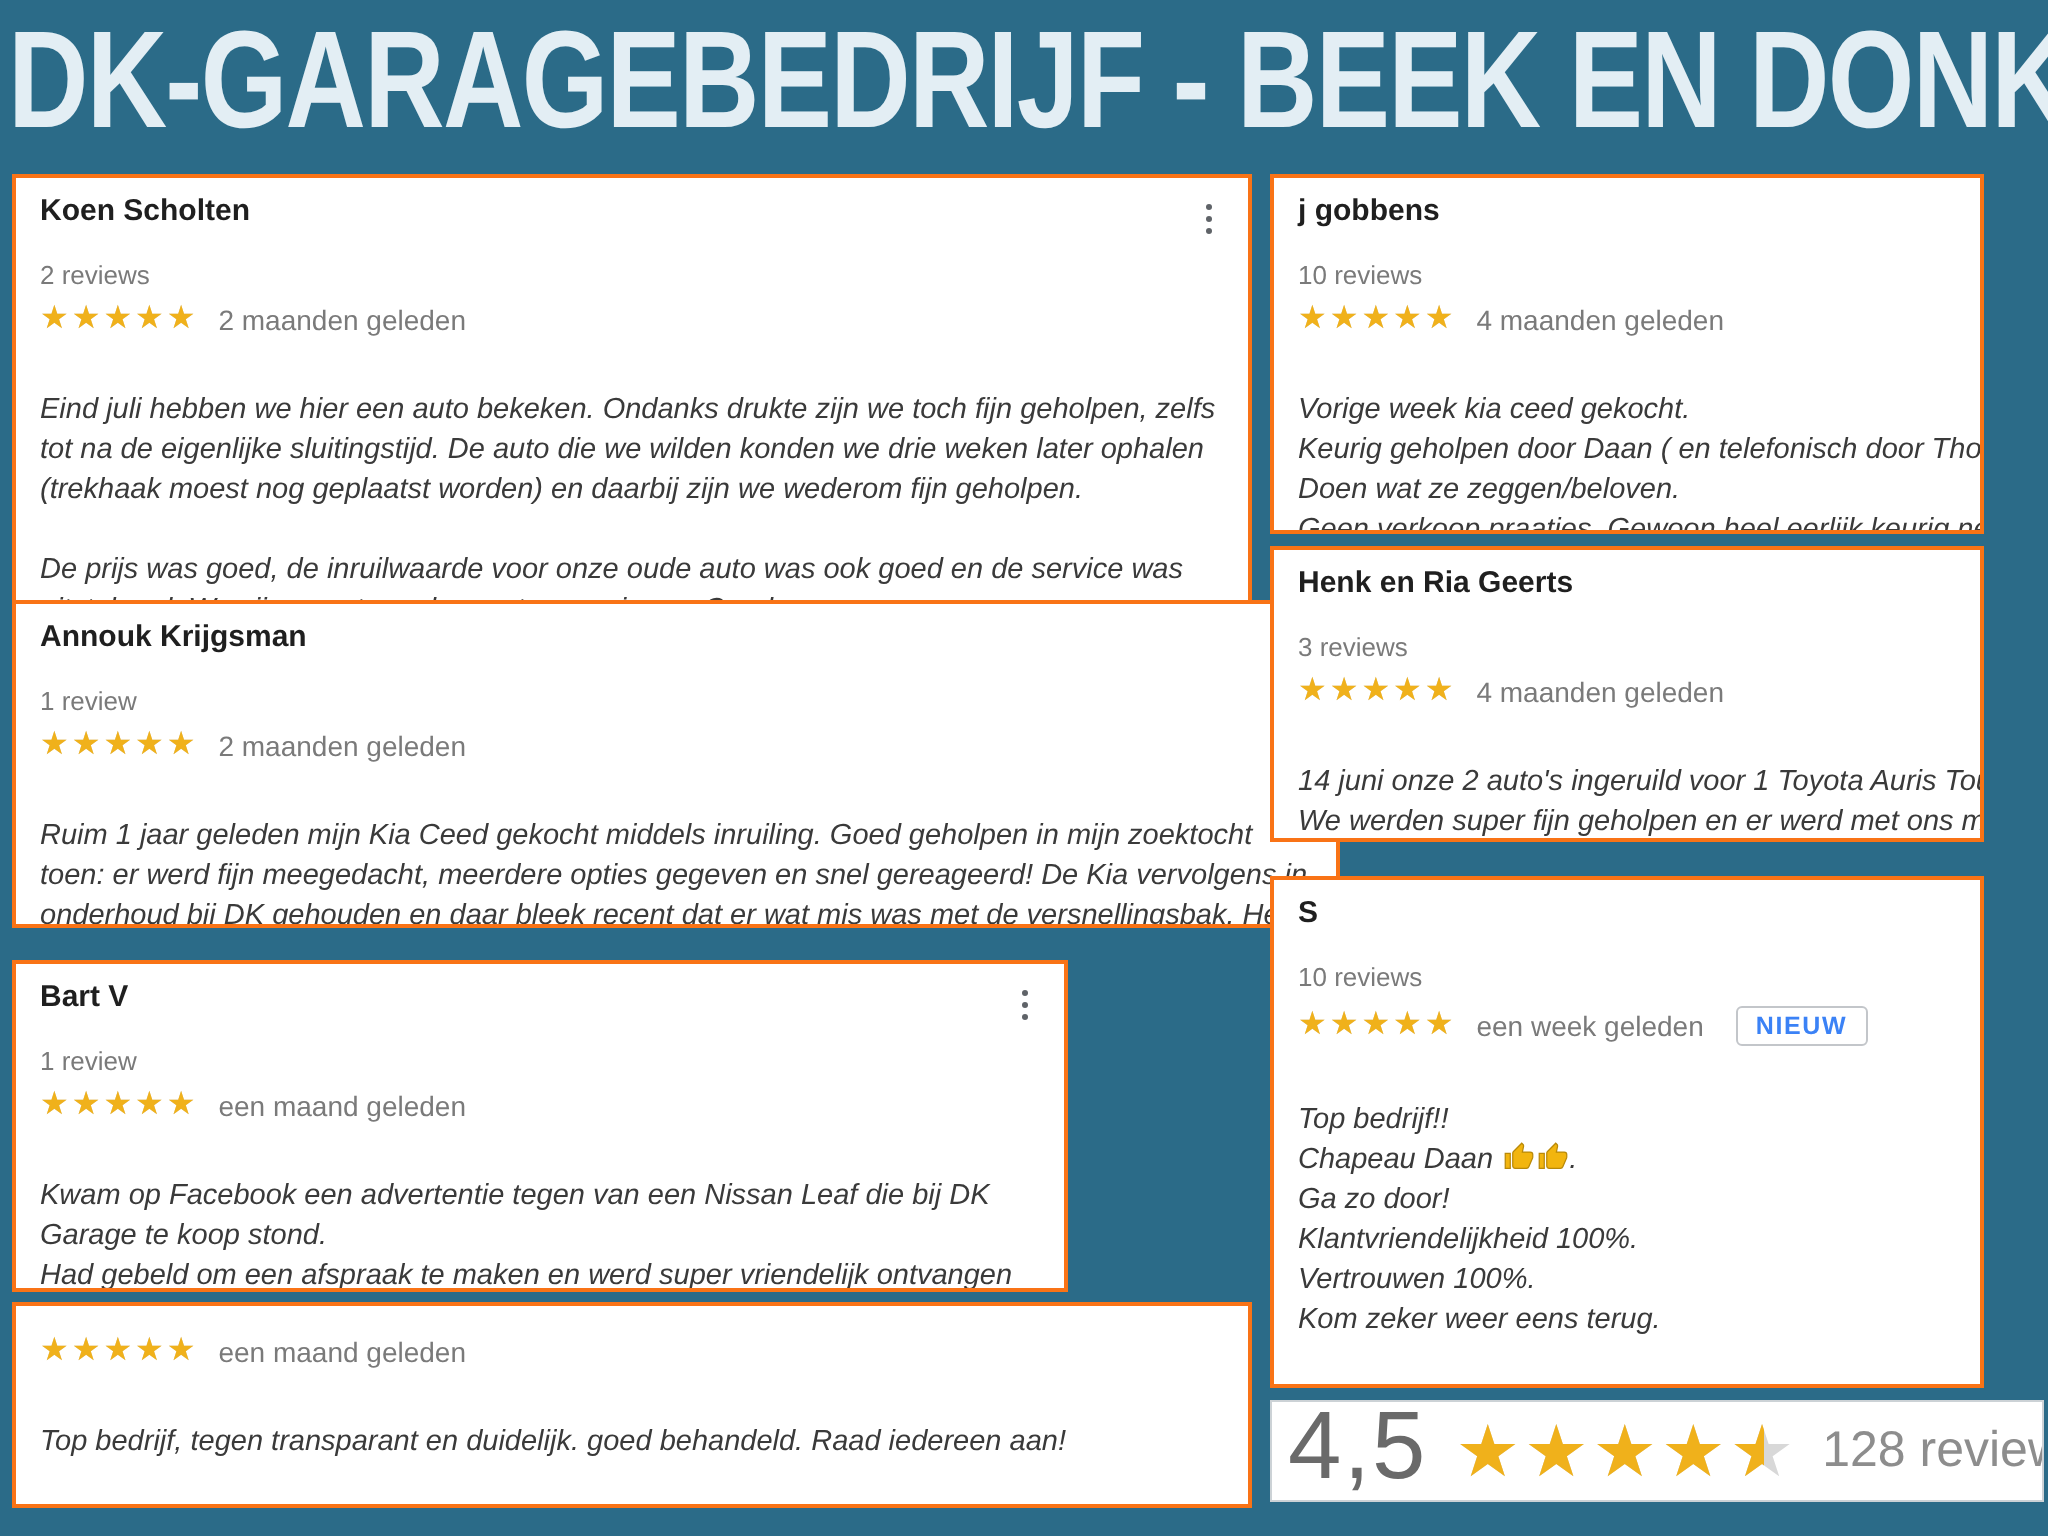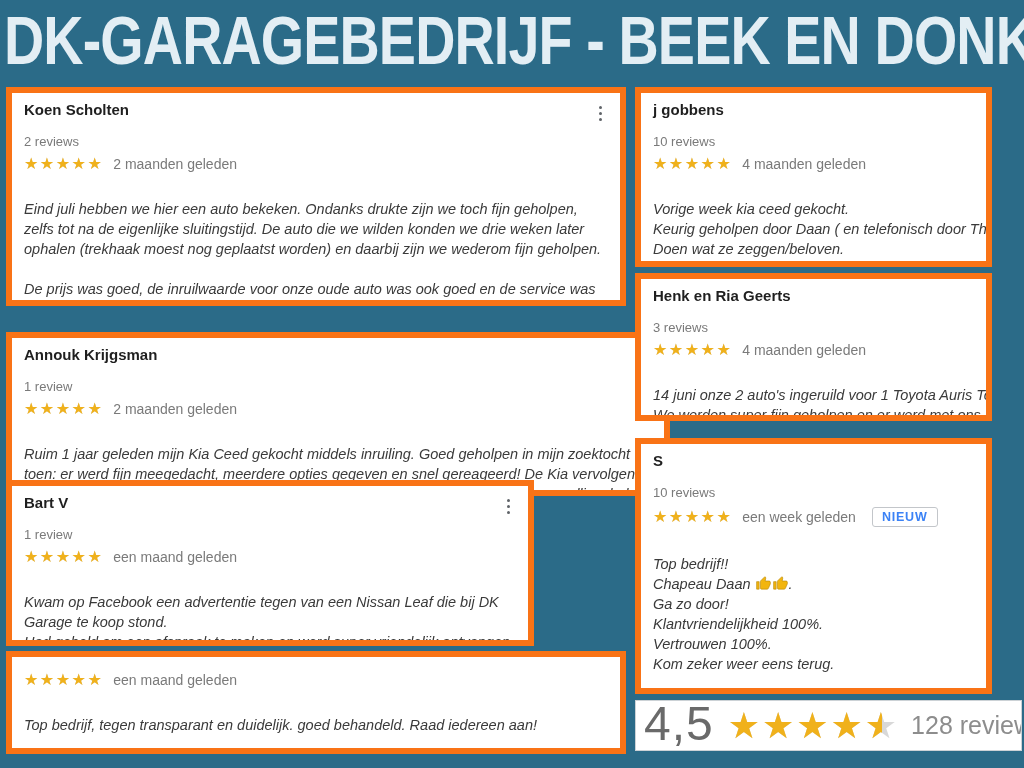--- a/index.html
+++ b/index.html
@@ -11,25 +11,25 @@
   
   .page-title{
     position:absolute;left:4px;top:2px;width:1200px;
     font-size:64px;font-weight:bold;color:#e3eef4;
     letter-spacing:-1px;white-space:nowrap;
     transform:scale(0.87,1.08);transform-origin:left top;
     line-height:1.1;
   }
   
   .card{
-    position:absolute;background:#ffffff;border:6px solid #f97316;
+    position:absolute;background:#ffffff;border:2px solid #f97316;
     box-sizing:border-box;overflow:hidden;padding:8px 12px 8px 12px;
   }
   #card-koen    {left:6px;  top:87px; width:620px;height:219px;}
-  #card-annouk  {left:6px;  top:332px;width:664px;height:164px;}
+  #card-annouk  {left:6px;  top:300px;width:664px;height:164px;}
   #card-bart    {left:6px;  top:480px;width:528px;height:166px;}
   #card-m7hd    {left:6px;  top:651px;width:620px;height:103px;}
   #card-jgobbens{left:635px;top:87px; width:357px;height:180px;}
   #card-henk    {left:635px;top:273px;width:357px;height:148px;}
   #card-s       {left:635px;top:438px;width:357px;height:256px;}
   .card-head{display:flex;justify-content:space-between;align-items:flex-start;}
   .name{font-size:15px;font-weight:bold;color:#1f1f1f;line-height:1.25;cursor:pointer;}
   .meta{font-size:13px;color:#7a7a7a;margin-top:14px;}
   .kebab{display:flex;flex-direction:column;gap:3px;padding:5px 6px;cursor:pointer;}
   .kebab i{width:3px;height:3px;border-radius:50%;background:#5f6368;}

